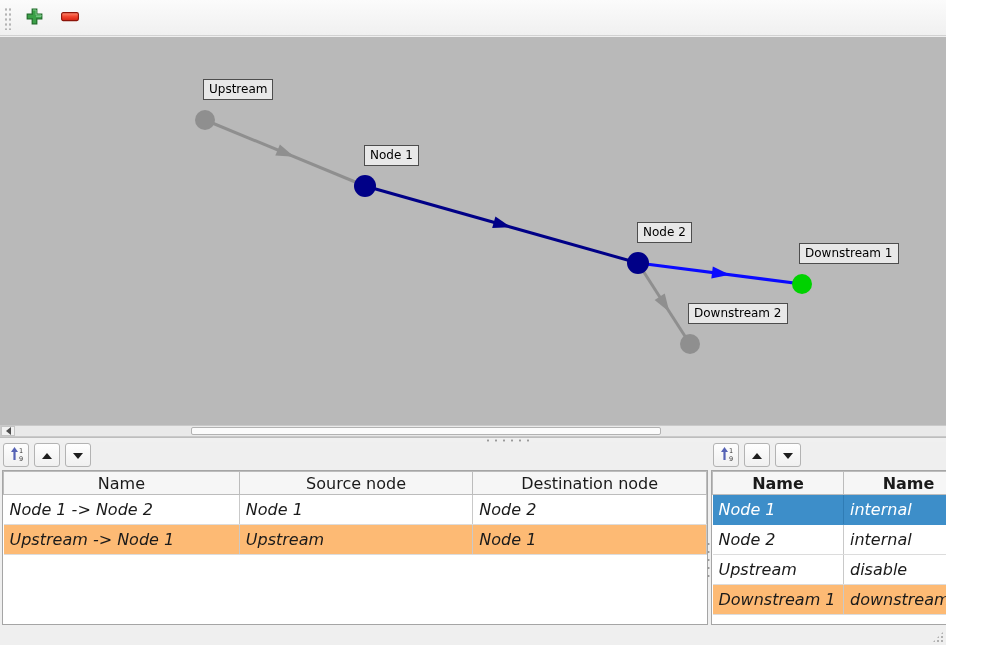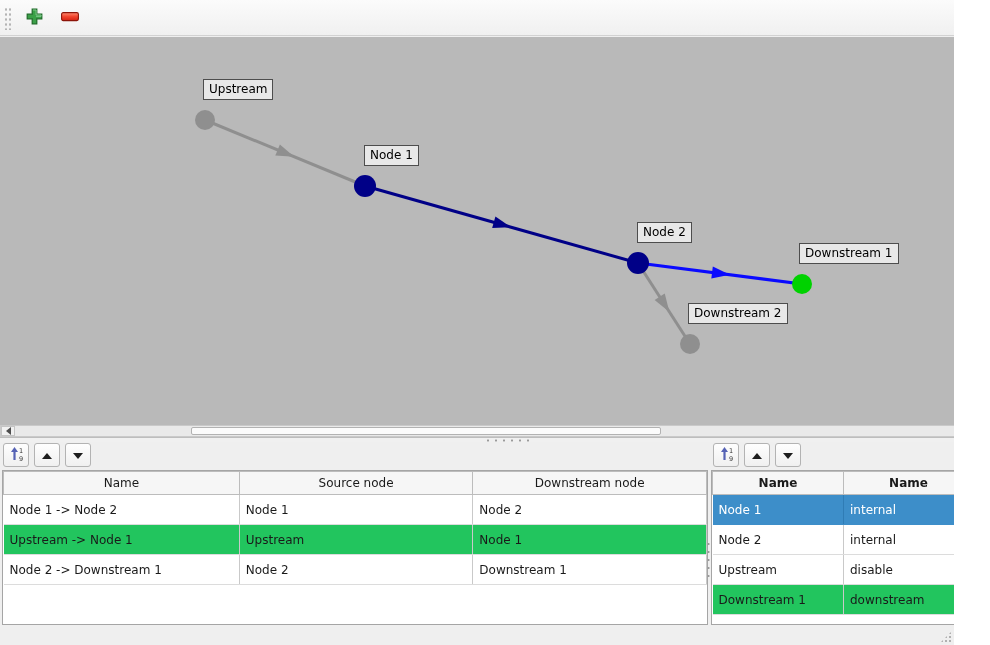--- a/index.html
+++ b/index.html
@@ -1,17 +1,17 @@
 <!DOCTYPE html>
 <html><head>
 <meta charset="utf-8">
 <style>
   html,body{margin:0;padding:0;}
   body{width:990px;height:645px;font-family:"DejaVu Sans","Liberation Sans",sans-serif;font-size:13px;color:#1a1a1a;}
-  #app{position:relative;width:946px;height:645px;background:#efefef;overflow:hidden;padding-left:8px;}
+  #app{position:relative;width:946px;height:645px;background:#efefef;overflow:hidden;}
 
   
   .toolbar{position:absolute;left:0;top:0;width:990px;height:36px;box-sizing:border-box;
     background:linear-gradient(#fbfbfb,#f0f0f0);border-bottom:1px solid #d2d2d2;
     display:flex;align-items:center;}
   .tb-grip{width:9px;height:24px;margin-left:3px;
     background-image:radial-gradient(circle,#b4b4b4 1px,transparent 1.3px);
     background-size:4px 5px;background-position:1px 1px;}
   .tb-btn{width:26px;height:26px;margin-left:10px;border:none;background:transparent;
     display:flex;align-items:center;justify-content:center;padding:0;}
@@ -45,27 +45,27 @@
 
   
   .pane-buttons{position:absolute;top:443px;height:25px;display:flex;gap:5px;}
   .pane-buttons.left{left:3px;} .pane-buttons.right{left:713px;}
   .small-btn{width:26px;height:24px;border:1px solid #b3b3b3;border-radius:3px;
     background:linear-gradient(#fefefe,#f0f0f0);display:flex;align-items:center;justify-content:center;padding:0;}
 
   .table-wrap{position:absolute;top:470px;background:#ffffff;border:1px solid #a5a5a5;box-sizing:border-box;overflow:hidden;}
   .table-wrap.left{left:2px;width:706px;height:155px;}
   .table-wrap.right{left:711px;width:278px;height:155px;}
-  table.data-table{border-collapse:collapse;table-layout:fixed;font-size:12px;}
+  table.data-table{border-collapse:collapse;table-layout:fixed;font-size:16px;}
   .data-table th{font-weight:normal;background:#f6f6f6;border:1px solid #bcbcbc;height:22px;
     text-align:center;padding:0;overflow:hidden;white-space:nowrap;}
   .nodes-table th{font-weight:bold;}
   .data-table td{border-right:1px solid #c9c9c9;border-bottom:1px solid #dcdcdc;height:29px;
-    padding:0 2px 0 6px;overflow:hidden;white-space:nowrap;}
-  .data-table tr.alt td{background:#22c55e;}
+    padding:0 2px 0 6px;overflow:hidden;white-space:nowrap;font-style:italic;}
+  .data-table tr.alt td{background:#fdba74;}
   .data-table tr.selected td{background:#3d8ec9;color:#ffffff;border-right-color:#2f7cb5;border-bottom-color:#3d8ec9;}
 
   
   .rt-scroll{position:absolute;right:0;top:0;width:15px;height:142px;}
 
   
   .resize-grip{position:absolute;right:2px;bottom:2px;width:12px;height:12px;
     background-image:radial-gradient(circle,#b0b0b0 1px,transparent 1.2px);background-size:4px 4px;
     clip-path:polygon(100% 0,100% 100%,0 100%);}
 </style>
@@ -210,38 +210,33 @@
     <table class="data-table" id="edge-table">
         <colgroup>
           <col style="width: 236px;">
           <col style="width: 234px;">
           <col style="width: 234px;">
         </colgroup>
         <thead>
           <tr>
             <th>Name</th>
             <th>Source node</th>
-            <th>Downstream node</th>
+            <th>Destination node</th>
           </tr>
         </thead>
         <tbody>
           <tr>
             <td>Node 1 -&gt; Node 2</td>
             <td>Node 1</td>
             <td>Node 2</td>
           </tr>
           <tr class="alt">
             <td>Upstream -&gt; Node 1</td>
             <td>Upstream</td>
             <td>Node 1</td>
-          </tr>
-          <tr>
-            <td>Node 2 -&gt; Downstream 1</td>
-            <td>Node 2</td>
-            <td>Downstream 1</td>
           </tr>
         </tbody>
       </table>
   </div>
 
   <div class="tables-splitter">
     <div class="dots"></div>
   </div>
 
   <div class="table-wrap right">

